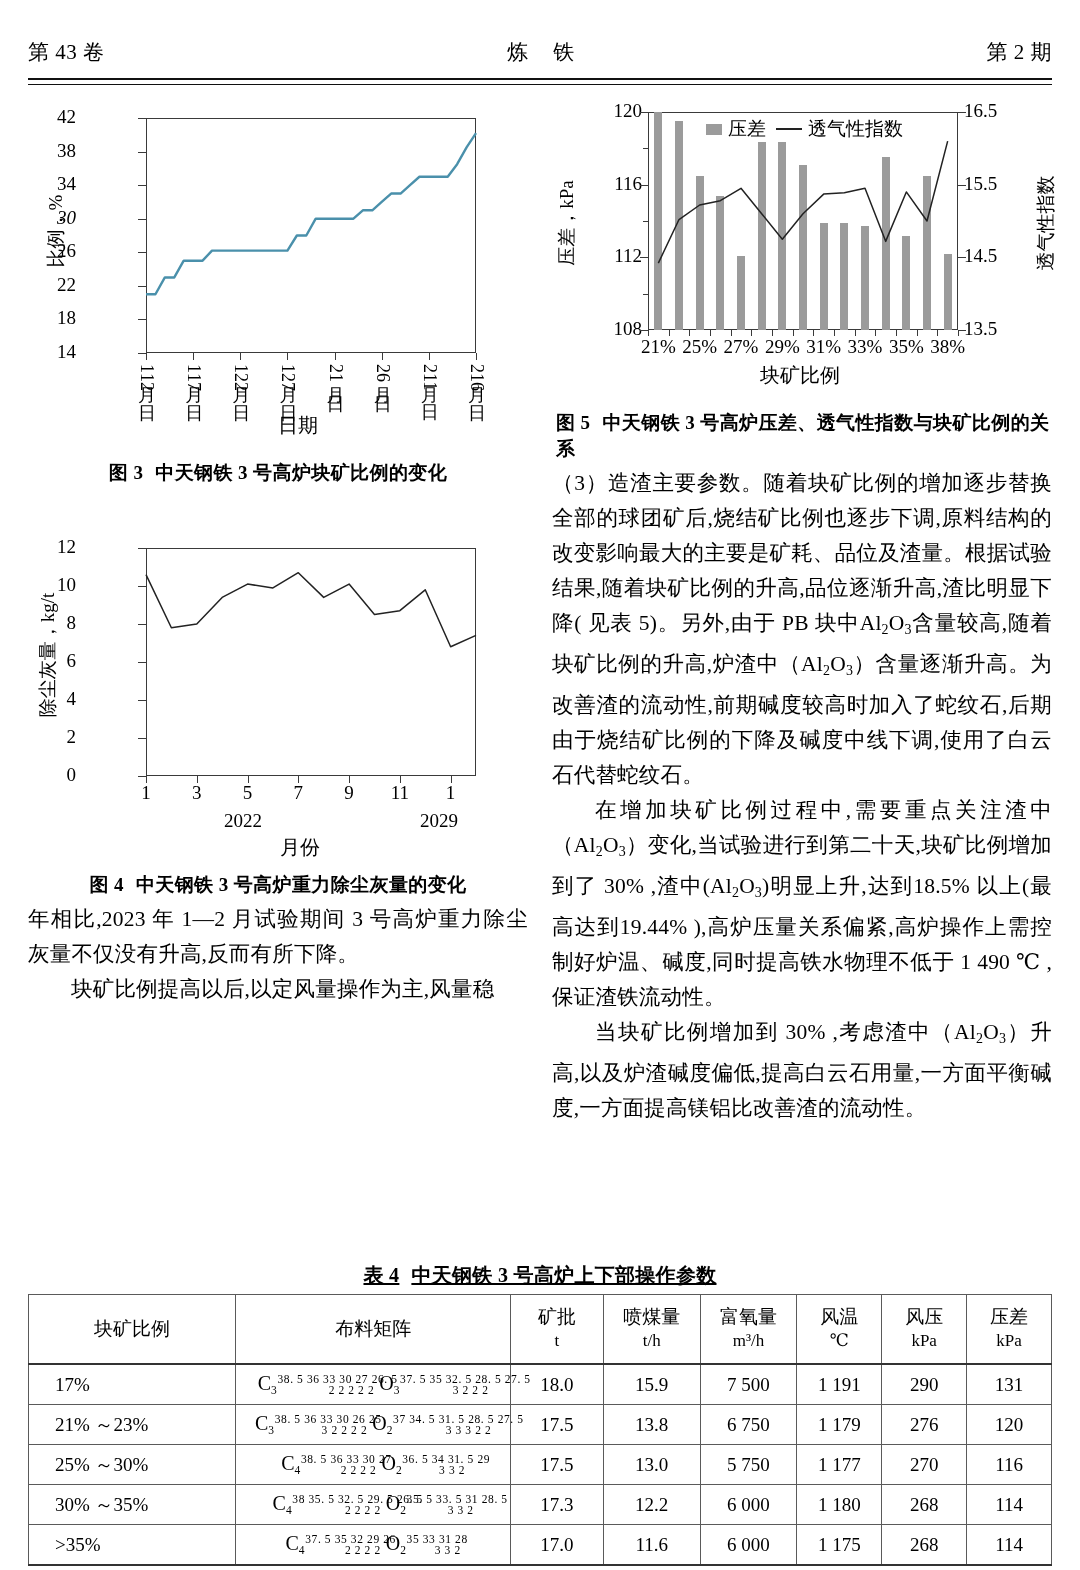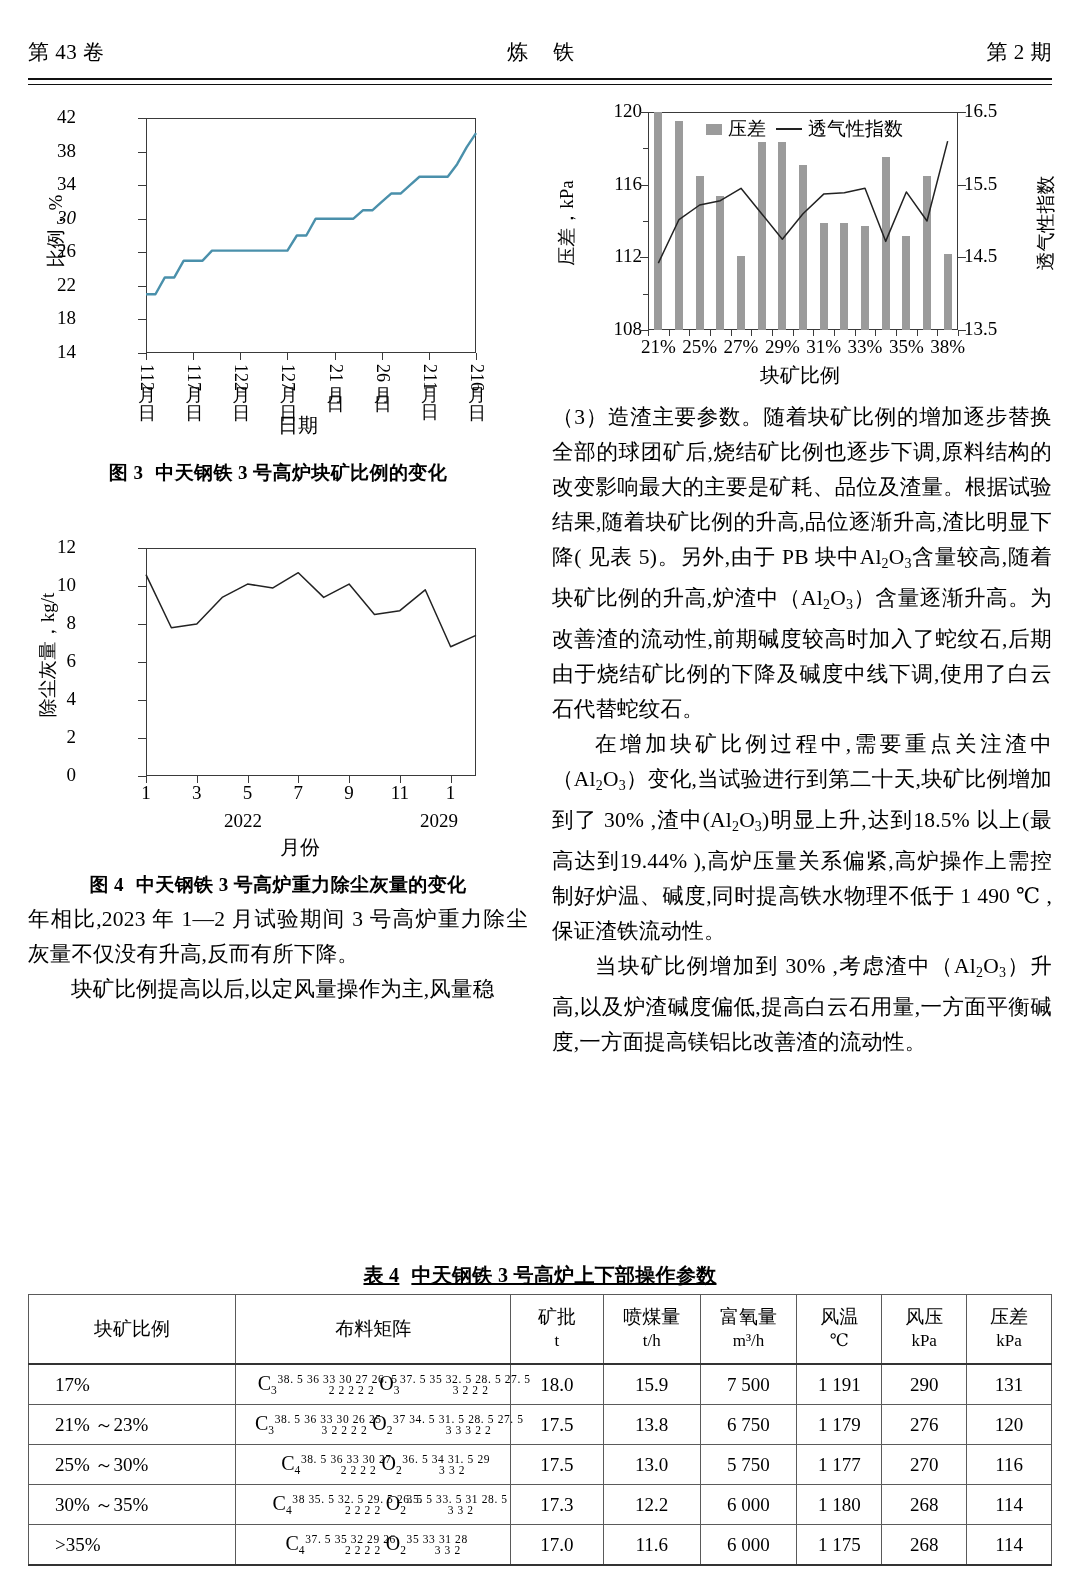--- a/index.html
+++ b/index.html
@@ -288,20 +288,23 @@
           </div>
           <div style="display: flex; align-items: center; gap: 6px;">
             <span style="width: 26px; height: 0px; border-top: 2px solid rgb(34, 34, 34); display: inline-block;"></span>
             <span>透气性指数</span>
           </div>
         </div>
         <div class="ylab" style="left: -28px; top: 110px; transform: rotate(-90deg);">压差，kPa</div>
         <div class="ylab" style="left: 446px; top: 110px; transform: rotate(-90deg);">透气性指数</div>
         <div class="axis-title" style="left: 208px; top: 262px;">块矿比例</div>
       </div>
+    <div class="fig-caption" style="text-align:left;padding-left:4px;">
+      <span class="num">图 5</span><span>中天钢铁 3 号高炉压差、透气性指数与块矿比例的关系</span>
+    </div>
 
 
     <p class="body"><span style="display:inline">（3）造渣主要参数。随着块矿比例的增加逐步替换全部的球团矿后,烧结矿比例也逐步下调,原料结构的改变影响最大的主要是矿耗、品位及渣量。根据试验结果,随着块矿比例的升高,品位逐渐升高,渣比明显下降( 见表 5)。另外,由于 PB 块中</span><span>Al<sub>2</sub>O<sub>3</sub></span><span>含量较高,随着块矿比例的升高,炉渣中（</span><span>Al<sub>2</sub>O<sub>3</sub></span><span>）含量逐渐升高。为改善渣的流动性,前期碱度较高时加入了蛇纹石,后期由于烧结矿比例的下降及碱度中线下调,使用了白云石代替蛇纹石。</span></p>
 
     <p class="body indent"><span>在增加块矿比例过程中,需要重点关注渣中（</span><span>Al<sub>2</sub>O<sub>3</sub></span><span>）变化,当试验进行到第二十天,块矿比例增加到了 30% ,渣中(</span><span>Al<sub>2</sub>O<sub>3</sub></span><span>)明显上升,达到18.5% 以上(最高达到19.44% ),高炉压量关系偏紧,高炉操作上需控制好炉温、碱度,同时提高铁水物理不低于 1 490 ℃ ,保证渣铁流动性。</span></p>
 
     <p class="body indent"><span>当块矿比例增加到 30% ,考虑渣中（</span><span>Al<sub>2</sub>O<sub>3</sub></span><span>）升高,以及炉渣碱度偏低,提高白云石用量,一方面平衡碱度,一方面提高镁铝比改善渣的流动性。</span></p>
   </div>
 
   <div class="tbl-caption">

